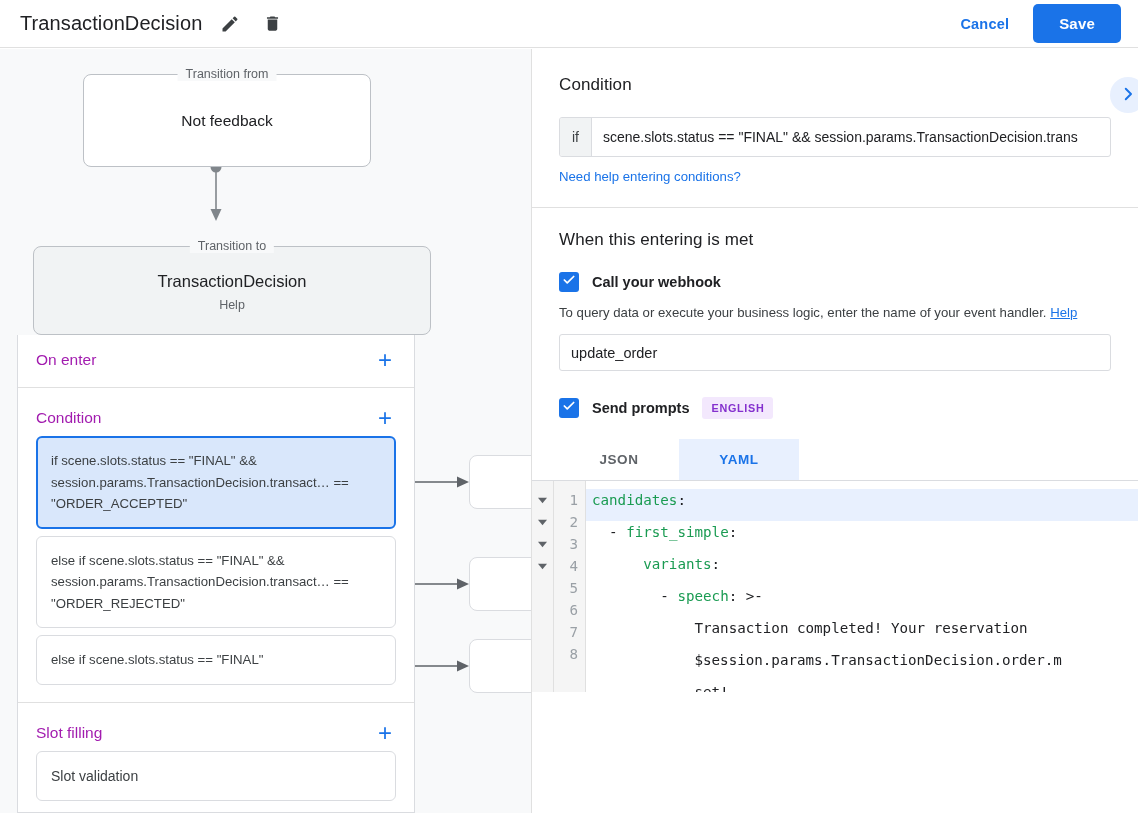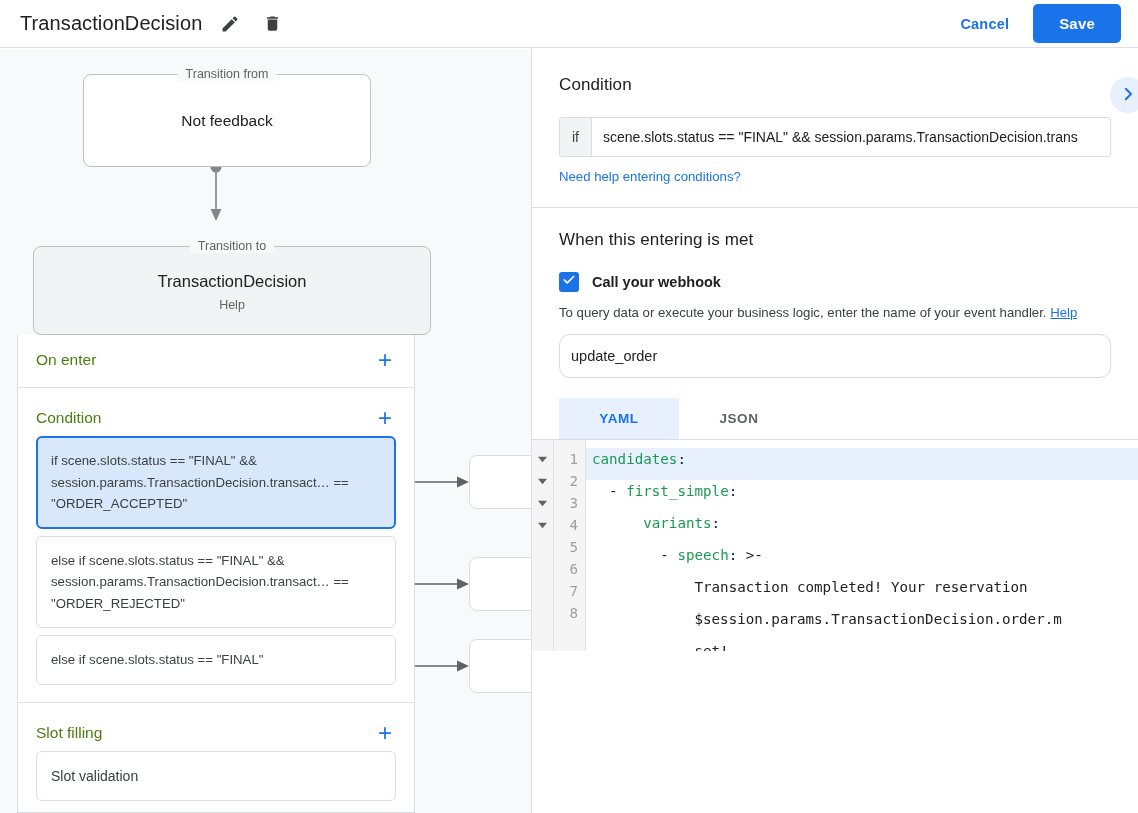--- a/index.html
+++ b/index.html
@@ -106,21 +106,21 @@
     border-left: 1px solid #dadce0;
     border-right: 1px solid #dadce0;
     border-bottom: 1px solid #dadce0;
   }
   .sect { position: relative; }
   .sect + .sect { border-top: 1px solid #e0e0e0; }
   .sect-head {
     display: flex; align-items: center; justify-content: space-between;
     padding: 18px 18px 6px 18px;
   }
-  .sect-title { font-size: 15.5px; color: #4d7c0f; }
+  .sect-title { font-size: 15.5px; color: #a21caf; }
   .plus-btn {
     background: none; border: none; cursor: pointer;
     color: #1a73e8; font-size: 24px; line-height: 1;
     padding: 0 4px; font-family: inherit; font-weight: 300;
   }
   .sect-onenter { height: 52px; }
   .sect-onenter .sect-head { padding-top: 13px; }
 
   .cond-list { padding: 0 18px 10px 18px; }
   .cond-item {
@@ -213,22 +213,22 @@
     padding: 5px 9px; border-radius: 3px;
   }
   .desc {
     font-size: 13.2px; color: #3c4043; line-height: 20px;
     margin-top: 11px; max-width: 553px;
   }
   .desc a { color: #1a73e8; text-decoration: underline; cursor: pointer; }
   .desc a.nounder { text-decoration: none; }
 
   .wh-input {
-    width: 100%; height: 44px; margin-top: 11px;
-    border: 1px solid #dadce0; border-radius: 11px;
+    width: 100%; height: 37px; margin-top: 11px;
+    border: 1px solid #dadce0; border-radius: 3px;
     padding: 0 11px; font-size: 14.5px; color: #202124;
     font-family: inherit; outline: none; background: #fff;
   }
 
   .tabs { display: flex; margin-top: 20px; }
   .tab {
     font-size: 13.5px; font-weight: bold; letter-spacing: .6px;
     padding: 13px 0; width: 120px; text-align: center;
     cursor: pointer; background: none; border: none; font-family: inherit;
     color: #5f6368;
@@ -409,25 +409,36 @@
         </div>
         <span class="cb-label">Call your webhook</span>
       </div>
       <div class="desc">
         <span>To query data or execute your business logic, enter the name of your event handler.</span>
         <a>Help</a>
       </div>
       <input class="wh-input" type="text" value="update_order" autofocus="" style="">
 
       
+      <div class="cb-row" style="margin-top:26px">
+        <div class="cb">
+          <span>
+            <svg width="14" height="14" viewBox="0 0 24 24" fill="none" stroke="#ffffff" stroke-width="3" stroke-linecap="round" stroke-linejoin="round">
+              <polyline points="20 6 9 17 4 12"></polyline>
+            </svg>
+          </span>
+        </div>
+        <span class="cb-label">Send prompts</span>
+        <span class="lang-badge">ENGLISH</span>
+      </div>
 
       
       <div class="tabs">
+        <button class="tab">JSON</button>
         <button class="tab active">YAML</button>
-        <button class="tab">JSON</button>
       </div>
     </div>
 
     <div class="editor">
       <div class="fold-col">
         <div class="fold">
           <svg width="9" height="9" viewBox="0 0 10 10">
               <polygon points="0,2 10,2 5,8" fill="#5f6368"></polygon>
             </svg>
         </div>

